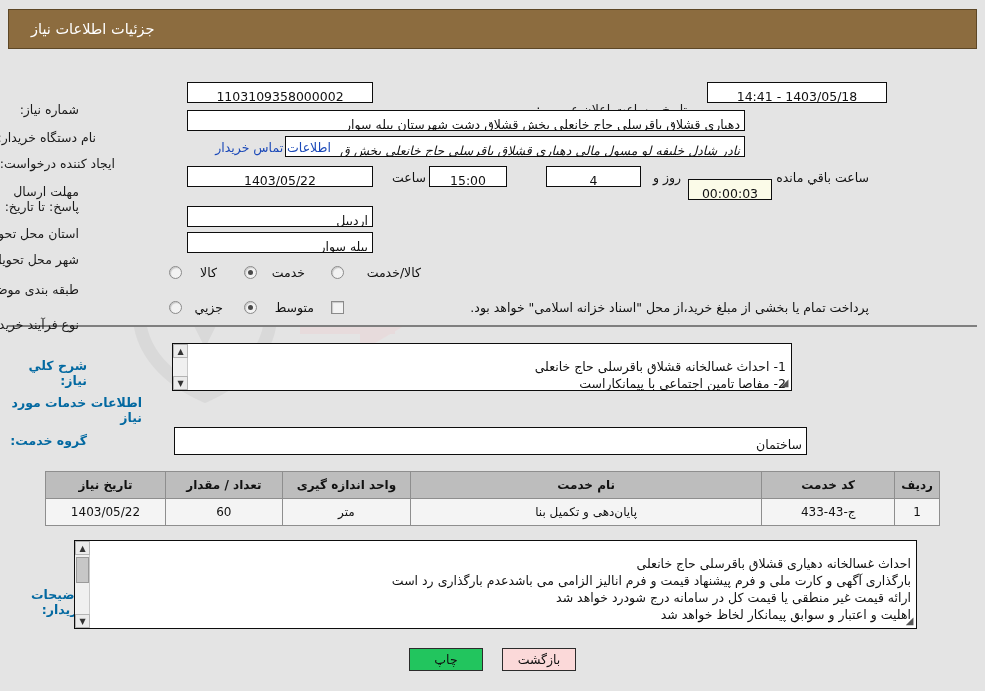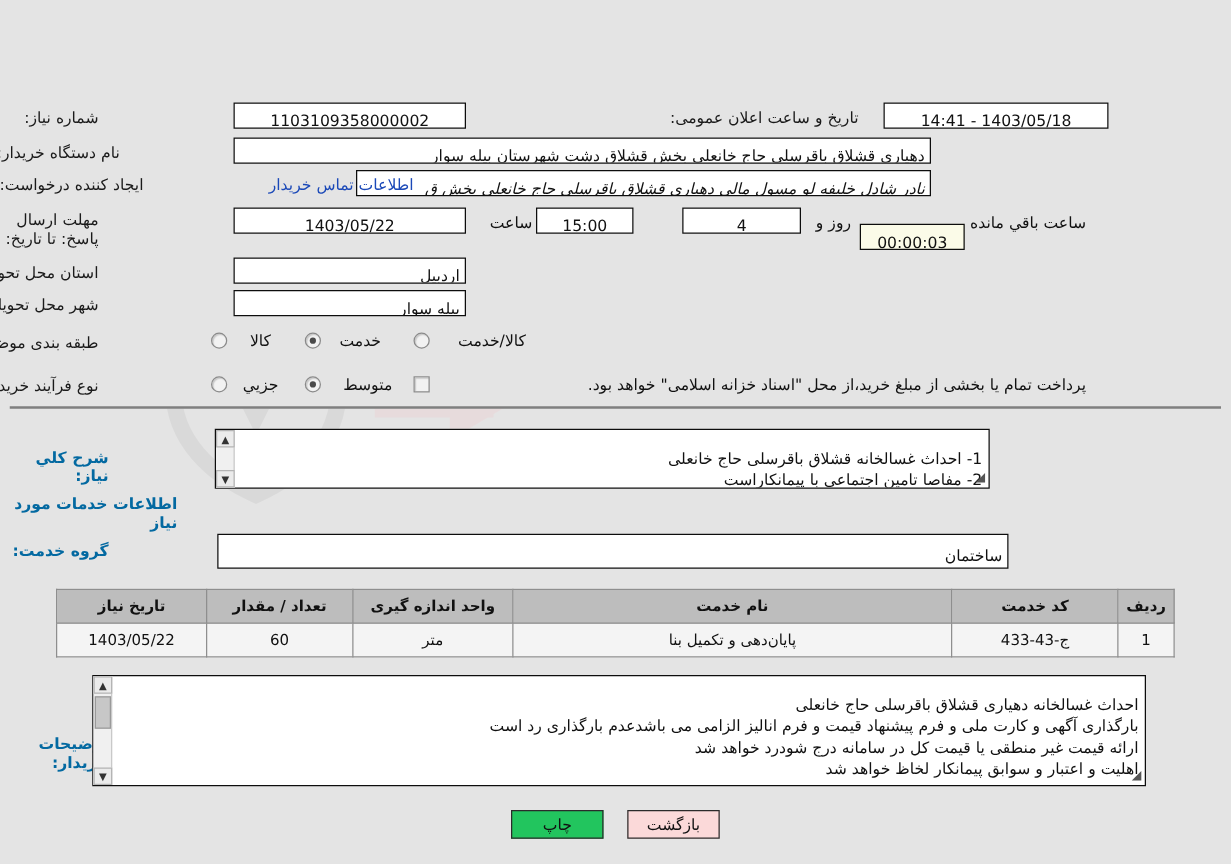--- a/index.html
+++ b/index.html
@@ -59,20 +59,21 @@
   }
   .panel-inner { position: relative; width: 100%; height: 100%; }
 
   .lbl {
     position: absolute;
     font-size: 12.5px;
     color: #1a1a1a;
     text-align: right;
     white-space: nowrap;
     line-height: 15px;
+    margin-top: 16px;
   }
 
   .fld {
     position: absolute;
     background: #ffffff;
     border: 1px solid #0d0d0d;
     font-size: 12.5px;
     color: #111;
     line-height: 19px;
     height: 21px;
@@ -244,20 +245,23 @@
       <path d="M205 18 l66 20 v44 c0 40 -30 68 -66 84 c-36 -16 -66 -44 -66 -84 V38 z" fill="none" stroke="#c2c2c2" stroke-width="13"></path>
       <path d="M175 58 h60 l-30 60 z" fill="#c2c2c2"></path>
     </g>
     <g fill="#f0c8cc">
       <path d="M300 88 h95 v16 h-95 z"></path>
       <path d="M360 70 l44 26 l-44 26 z"></path>
     </g>
     <text x="300" y="72" font-family="DejaVu Sans, sans-serif" font-size="54" font-weight="bold" fill="#c6c6c6" direction="ltr">AriaTender.net</text>
   </svg>
 
+  <div class="titlebar">
+    <span class="t">جزئیات اطلاعات نیاز</span>
+  </div>
 
   <div class="panel">
    <div class="panel-inner">
 
     <span class="lbl" style="right:898px; top:34px;">شماره نیاز:</span>
     <div class="fld" style="right:604px; top:30px; width:186px;">1103109358000002</div>
 
     <span class="lbl" style="right:290px; top:34px;">تاریخ و ساعت اعلان عمومی:</span>
     <div class="fld" style="right:90px; top:30px; width:180px;">1403/05/18 - 14:41</div>
 

